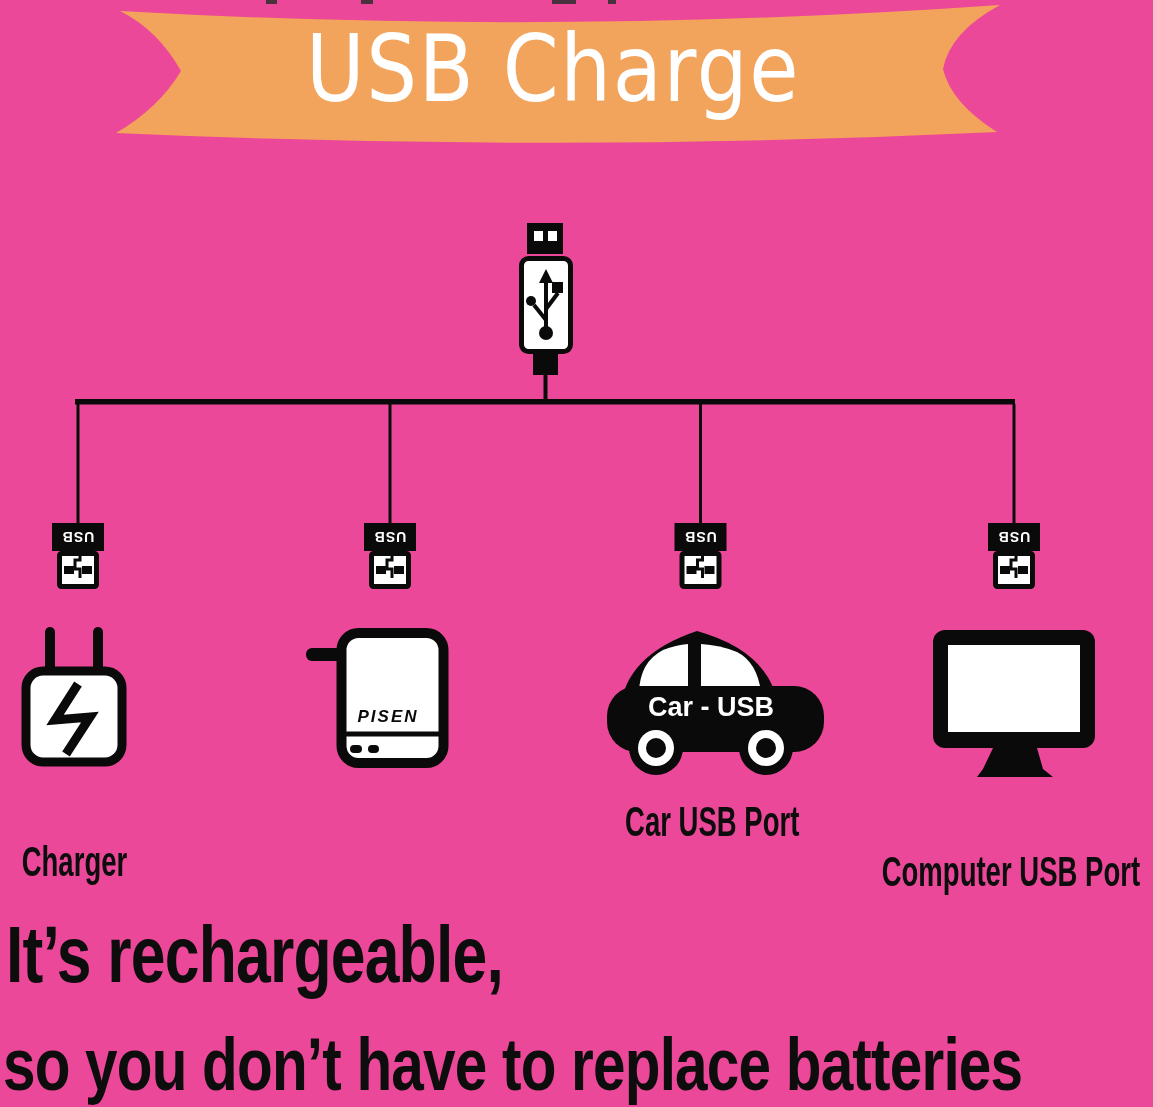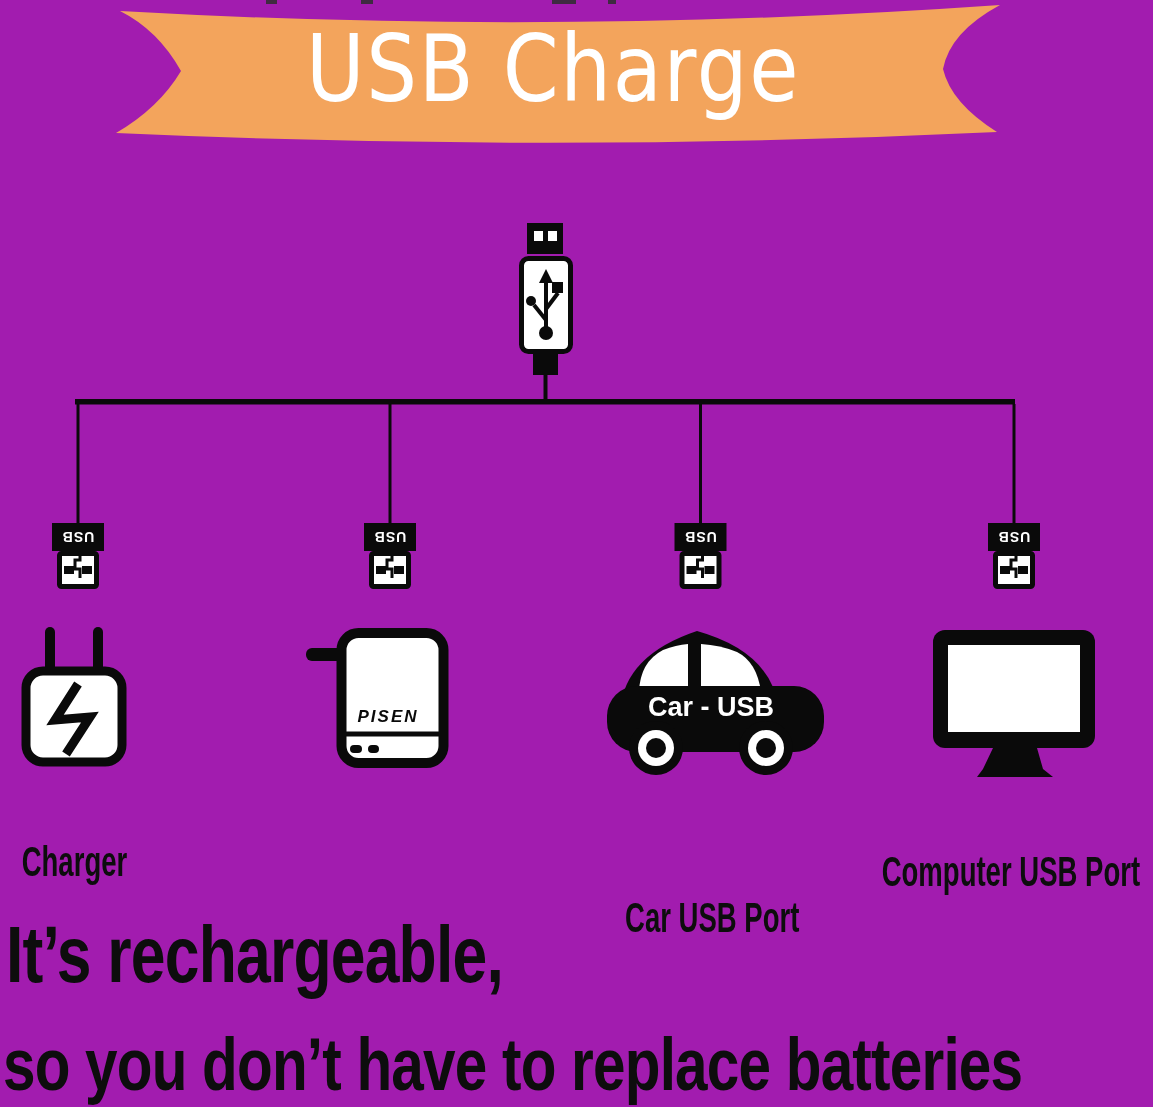--- a/index.html
+++ b/index.html
@@ -1,20 +1,20 @@
 <!DOCTYPE html>
 <html><head>
 <meta charset="utf-8">
 <style>
   html,body{margin:0;padding:0;background:#ffffff;}
   #stage{
     position:relative;
     width:1153px;
     height:1107px;
-    background:#a21caf;
+    background:#ec4899;
     overflow:hidden;
     font-family:"Liberation Sans", sans-serif;
   }
   .abs{position:absolute;}
   svg{display:block;}
 
   
   .artifact{position:absolute;top:0;height:4px;background:#2e2e2e;opacity:.85;}
 
   
@@ -182,21 +182,21 @@
     <g>
       <rect x="933" y="630" width="162" height="118" rx="12" fill="#0a0a0a"></rect>
       <rect x="948" y="645" width="132" height="87" fill="#ffffff"></rect>
       <path d="M993 748 L1037 748 L1043 769 L1053 777 L977 777 L983 769 Z" fill="#0a0a0a"></path>
     </g>
   </svg>
 
   <div class="label-wrap" style="left:-136px;top:840px;">
     <span class="device-label">Charger</span>
   </div>
-  <div class="label-wrap" style="left:502px;top:896px;">
+  <div class="label-wrap" style="left:502px;top:800px;">
     <span class="device-label">Car USB Port</span>
   </div>
   <div class="label-wrap" style="left:801px;top:850px;">
     <span class="device-label">Computer USB Port</span>
   </div>
 
   <div id="footer-1" class="footer-line">It’s rechargeable,</div>
   <div id="footer-2" class="footer-line">so you don’t have to replace batteries</div>
 
 </div>

